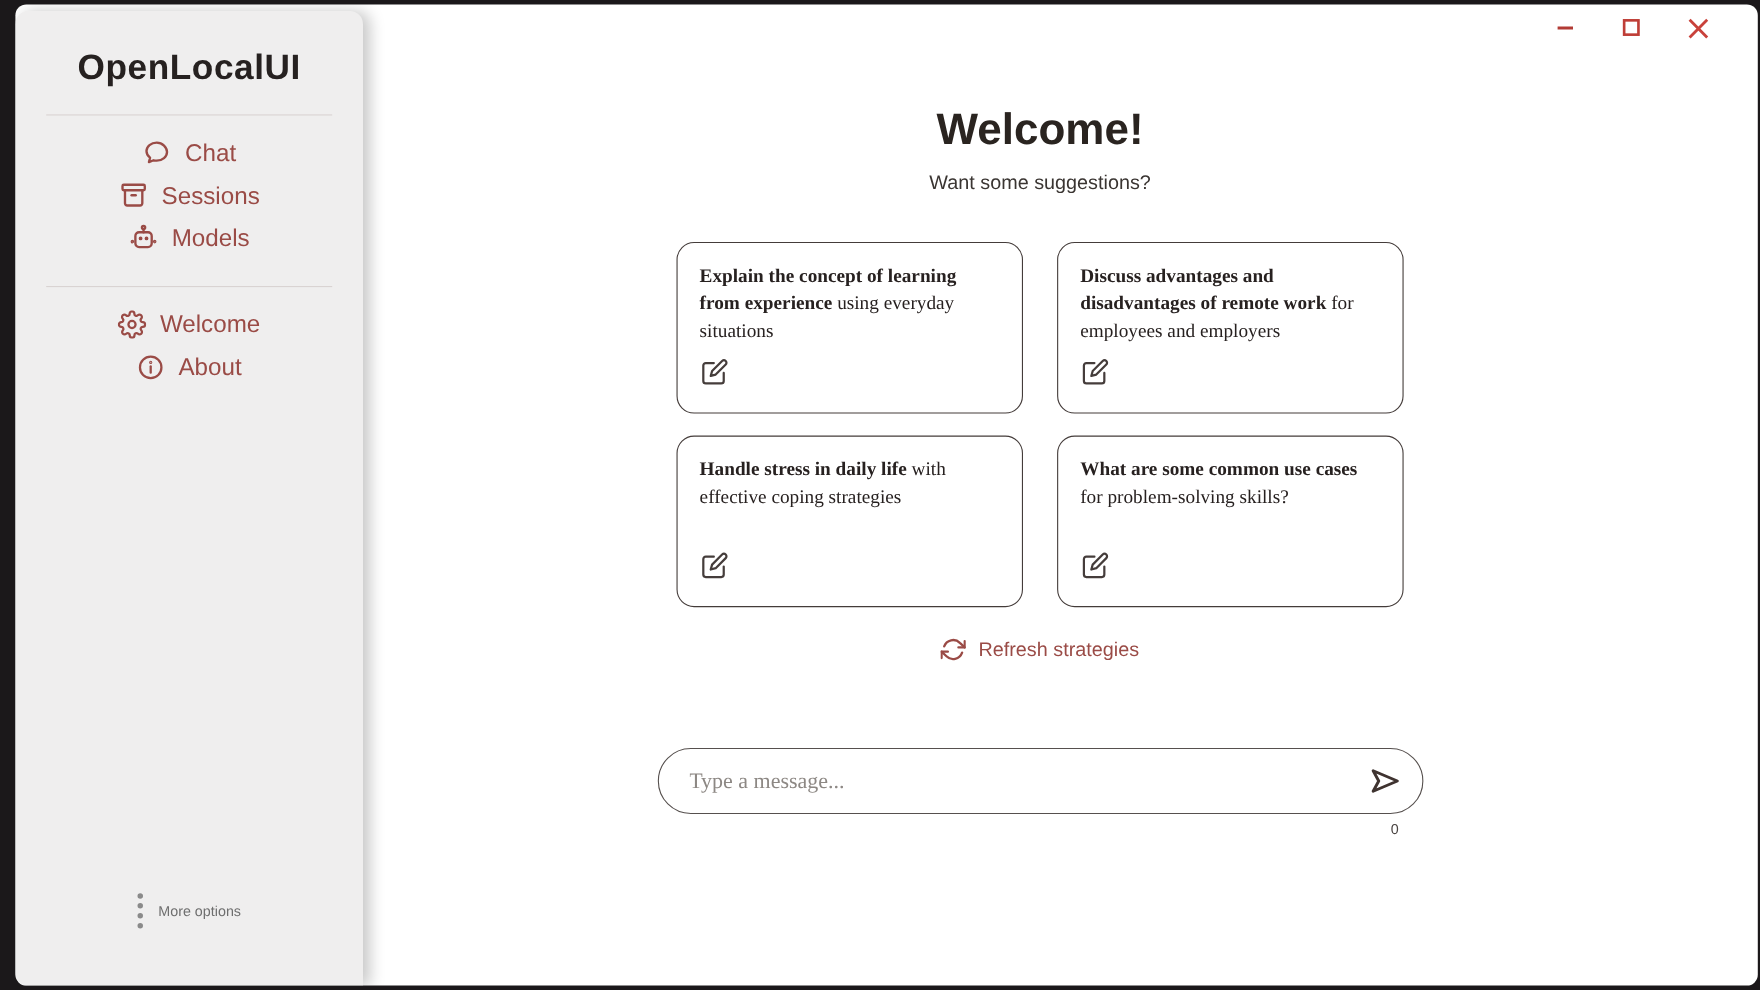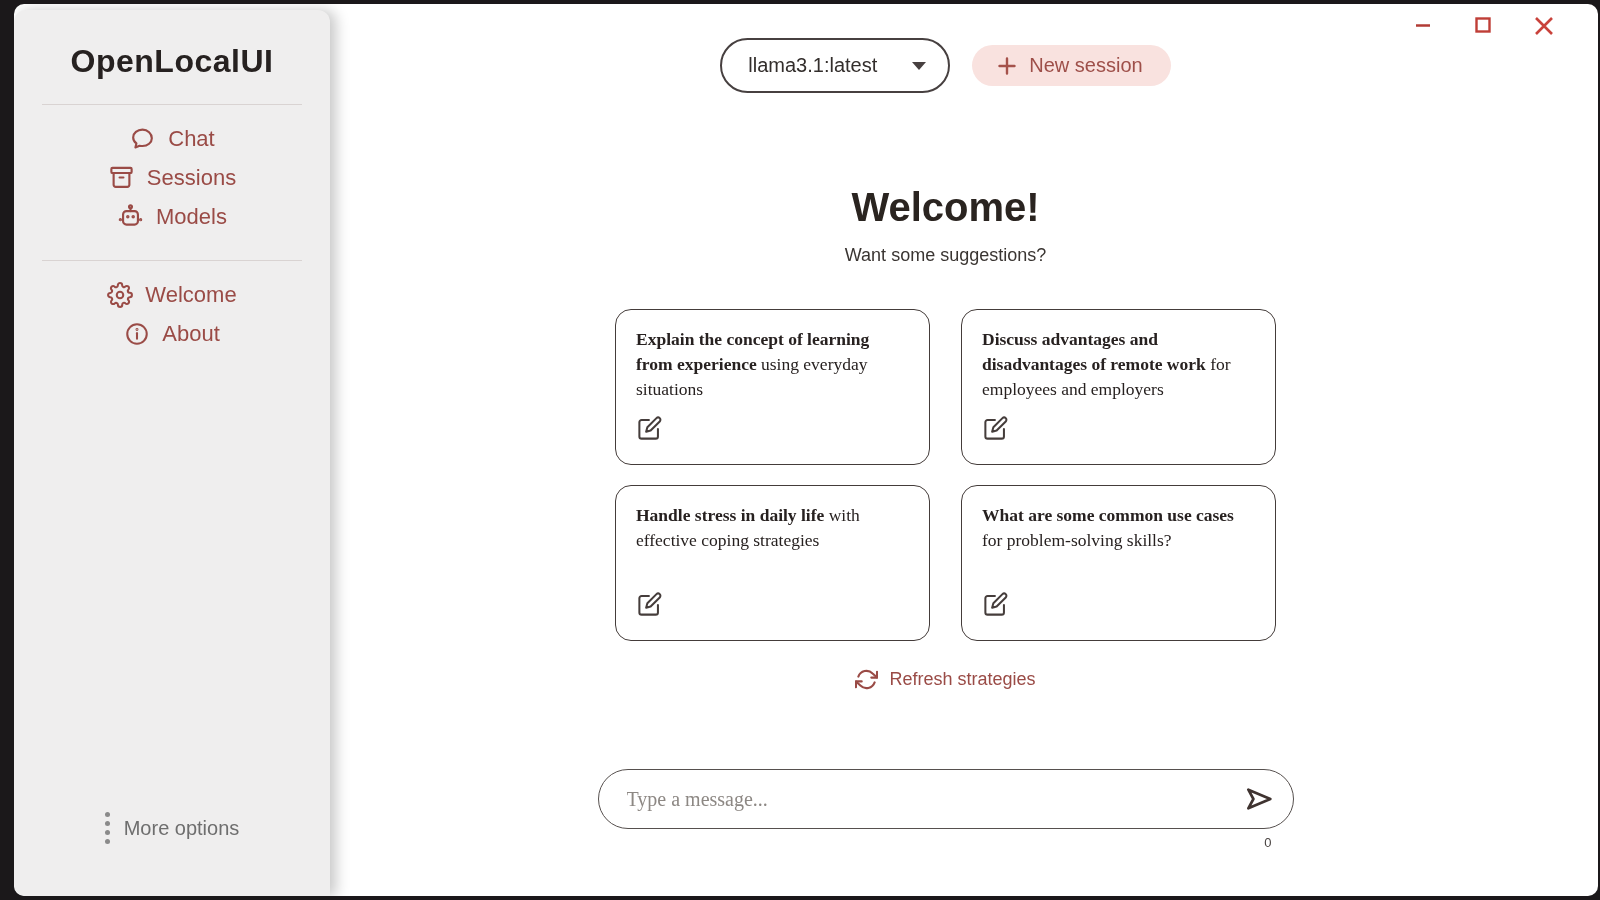--- a/index.html
+++ b/index.html
@@ -57,21 +57,21 @@
   .nav-item svg { stroke: #9a4b46; }
   .more-options {
     position: absolute;
     bottom: 52px;
     left: 0; right: 0;
     display: flex;
     align-items: center;
     justify-content: center;
     gap: 14px;
     color: #6e6e6e;
-    font-size: 20px;
+    font-size: 13px;
     cursor: pointer;
   }
   .dots { display: flex; flex-direction: column; gap: 4px; }
   .dots i { width: 5px; height: 5px; border-radius: 50%; background: #8a8a8a; display: block; }
   
   .main {
     position: absolute;
     left: 316px; right: 37px; top: 0; bottom: 0;
     display: flex;
     flex-direction: column;
@@ -284,34 +284,20 @@
           <i></i>
           <i></i>
           <i></i>
         </span>
       <span>More options</span>
     </div>
   </div>
 
   <div class="main">
 
-    <div class="topbar">
-      <div class="model-select">
-        <span>llama3.1:latest</span>
-        <span class="chev"></span>
-      </div>
-      <button class="new-session">
-        <span style="display:flex;">
-          <svg width="22" height="22" viewBox="0 0 22 22" fill="none">
-              <path d="M11 3.5 V18.5 M3.5 11 H18.5" stroke="#a5524b" stroke-width="2.4" stroke-linecap="round"></path>
-            </svg>
-        </span>
-        <span>New session</span>
-      </button>
-    </div>
 
     <div class="welcome">Welcome!</div>
     <div class="subtitle">Want some suggestions?</div>
 
     <div class="cards">
       <div class="card">
         <div class="card-text"><b>Explain the concept of learning from experience</b><span> using everyday situations</span></div>
         <span class="edit-icn">
           <svg width="27" height="27" viewBox="0 0 24 24" fill="none" stroke="#453d3b" stroke-width="1.8" stroke-linecap="round" stroke-linejoin="round">
             <path d="M11.5 4.5H5a2 2 0 0 0-2 2V19a2 2 0 0 0 2 2h12.5a2 2 0 0 0 2-2v-6.5"></path>

